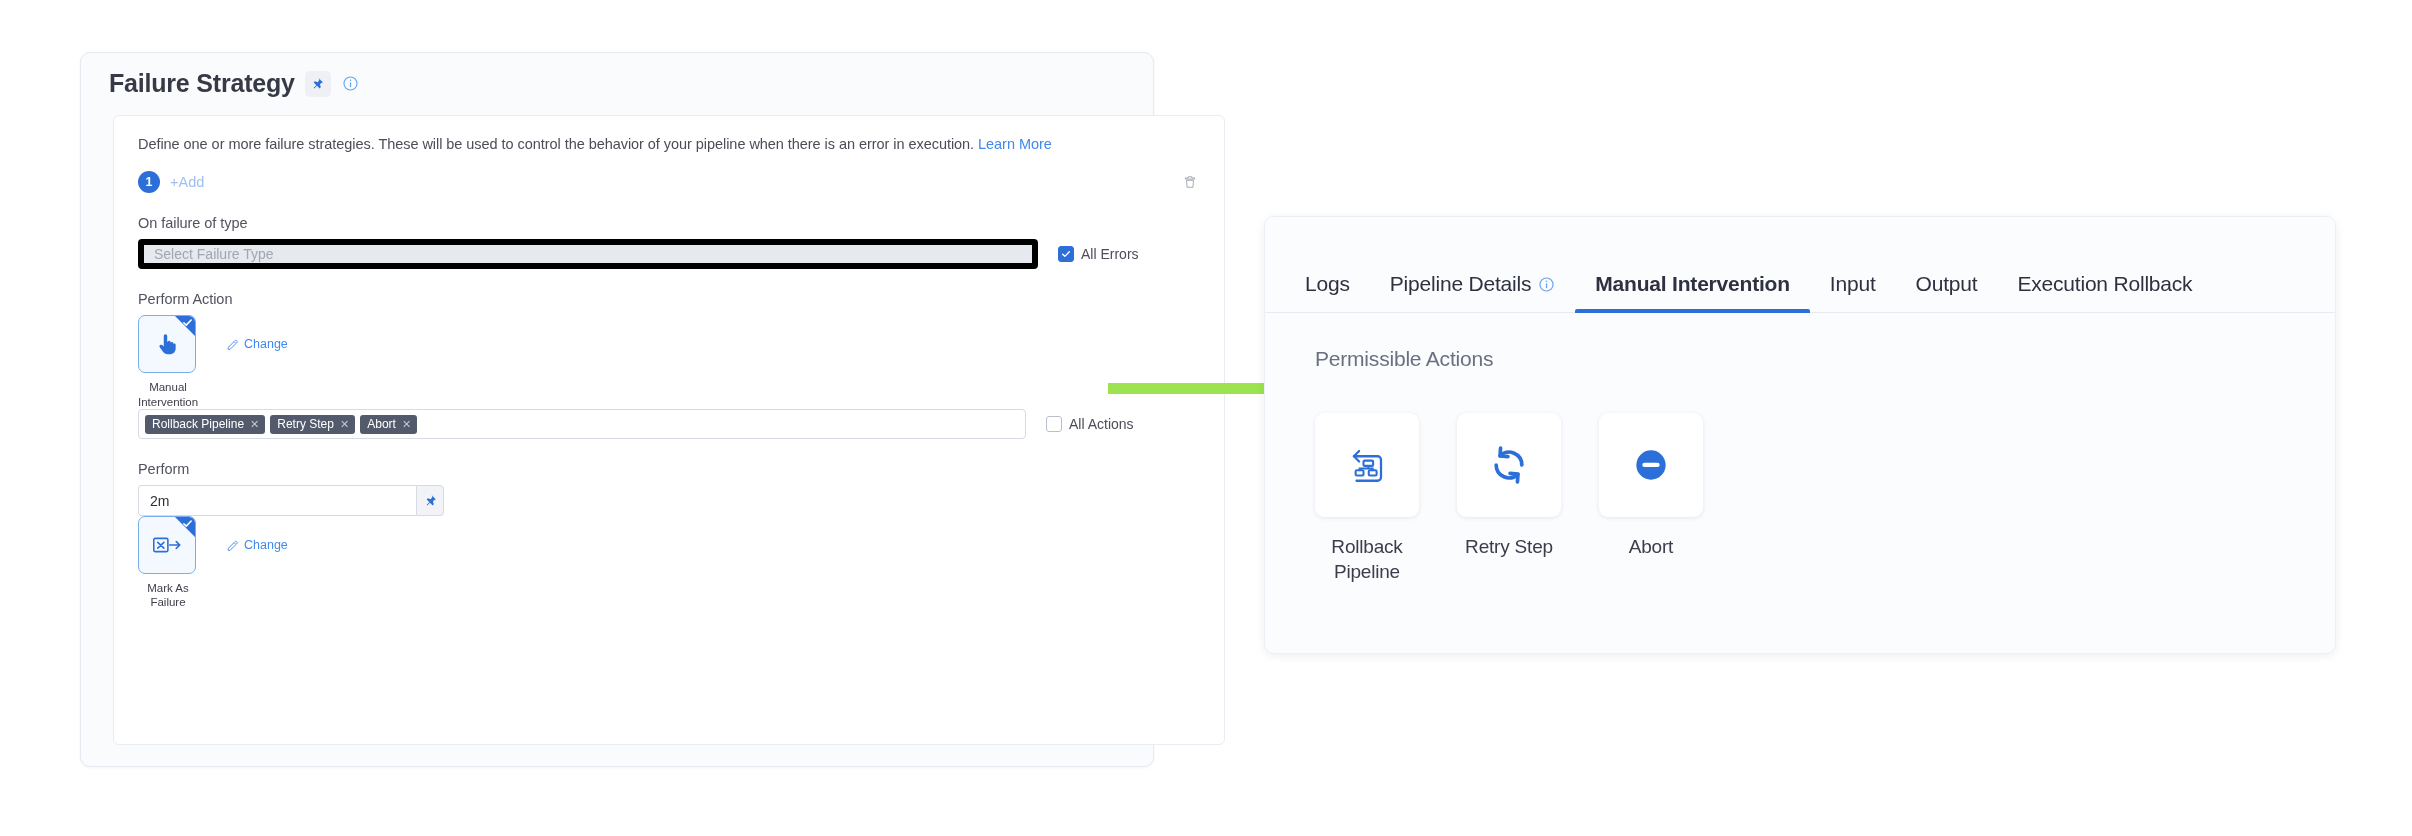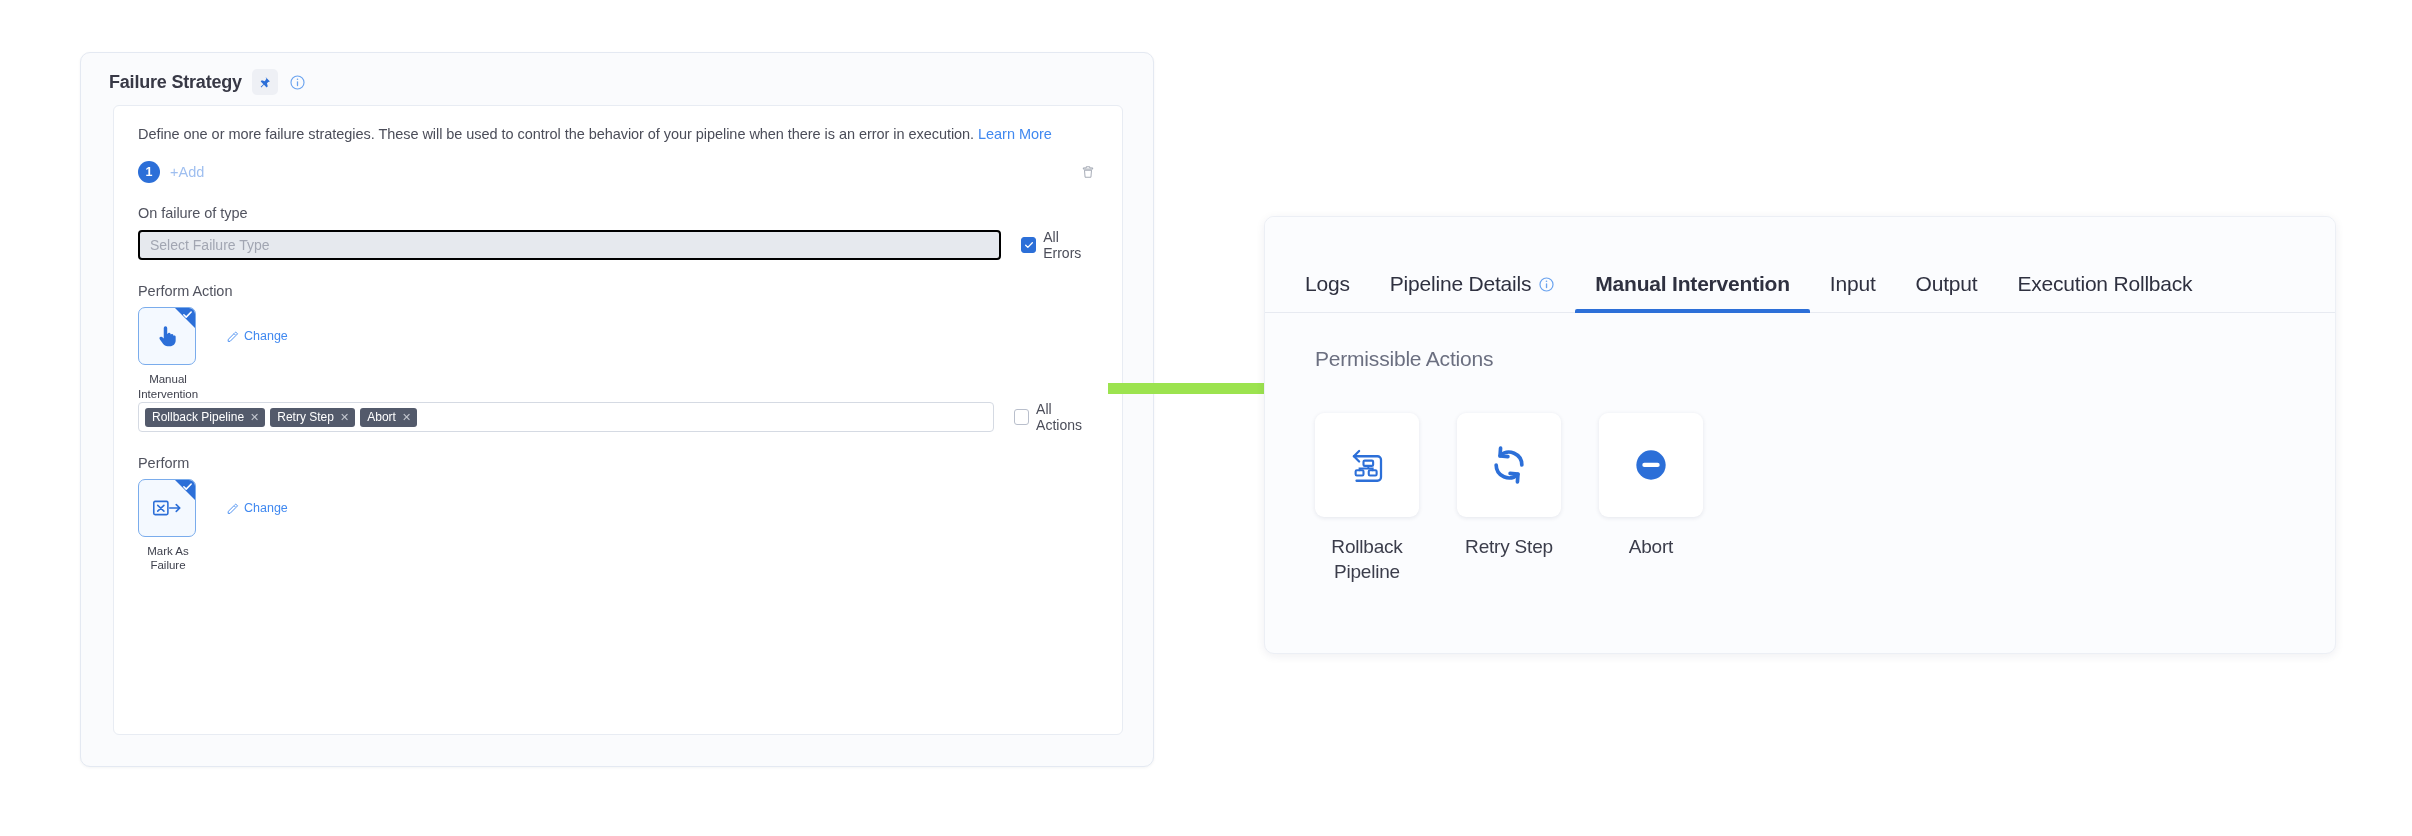--- a/index.html
+++ b/index.html
@@ -19,33 +19,33 @@
     background: #fafbfd;
     border: 1px solid #e4e9f2;
     border-radius: 10px;
     box-shadow: 0 1px 3px rgba(20,30,60,.05);
   }
   .fs-header {
     display: flex; align-items: center; gap: 10px;
     padding: 16px 0 12px 28px;
   }
   .fs-title {
-    font-size: 18px; font-weight: 700; color: #383946;
+    font-size: 25px; font-weight: 700; color: #383946;
     letter-spacing: -0.2px;
   }
   .pin-btn {
     width: 26px; height: 26px; border-radius: 5px;
     background: #eef0f5; display: flex; align-items: center; justify-content: center;
     cursor: pointer;
   }
   .info-ic { width: 20px; height: 20px; display:flex; align-items:center; justify-content:center; }
 
   .fs-body {
-    position: absolute; left: 32px; top: 52px;
-    width: 1010px; height: 630px;
+    position: absolute; left: 32px; top: 62px;
+    width: 1112px; height: 630px;
     background: #ffffff;
     border: 1px solid #e8ecf3;
     border-radius: 6px;
   }
   .fs-inner { padding: 18px 24px 0 24px; }
 
   .desc {
     font-size: 14.5px; color: #4b4d59; line-height: 1.4; margin: 0 0 0 0;
     letter-spacing: -0.05px;
   }
@@ -69,21 +69,21 @@
   }
 
   .field-label {
     font-size: 14.5px; color: #51535f; margin: 22px 0 8px 0;
     letter-spacing: -0.05px;
   }
 
   .row-with-check { display: flex; align-items: center; gap: 0; }
   .select-box {
     width: 900px; height: 30px;
-    background: #e6e9ee; border: 2px solid #000000; border-radius: 4px;
+    background: #e6e9ee; border: 6px solid #000000; border-radius: 4px;
     display: flex; align-items: center; padding: 0 10px;
     font-size: 14px; color: #a2a6b2;
   }
   .chk-wrap { display: flex; align-items: center; gap: 7px; margin-left: 20px; }
   .chk {
     width: 16px; height: 16px; border-radius: 3px;
     border: 1.5px solid #b9bfcc; background: #fff;
     display: flex; align-items: center; justify-content: center;
   }
   .chk.on { background: #2c6fd8; border-color: #2c6fd8; }
@@ -289,20 +289,28 @@
               <span class="x">✕</span>
             </div>
           </div>
           <div class="chk-wrap">
             <div class="chk"></div>
             <div class="chk-label">All Actions</div>
           </div>
         </div>
 
         <div class="field-label">Perform</div>
+        <div class="timeout-wrap">
+          <div class="timeout-input">2m</div>
+          <div class="timeout-pin">
+            <svg width="13" height="13" viewBox="0 0 24 24">
+              <path d="M14 2l8 8-3 1-2.5 2.5L18 19l-2 2-5-5-5 5-1-1 5-5-5-5 2-2 5.5 1.5L15.5 5 14 2z" fill="#2c6fd8"></path>
+            </svg>
+          </div>
+        </div>
 
         <div class="act-row">
           <div class="act-card-wrap">
             <div class="act-card">
               <svg width="30" height="24" viewBox="0 0 34 24">
                 <rect x="2" y="4.5" width="16" height="15" rx="1.5" fill="none" stroke="#2c6fd8" stroke-width="1.8"></rect>
                 <path d="M6.5 9l7 6.5M13.5 9l-7 6.5" stroke="#2c6fd8" stroke-width="1.8" stroke-linecap="round"></path>
                 <path d="M20 12h11M27.5 8.2L31.5 12l-4 3.8" fill="none" stroke="#2c6fd8" stroke-width="1.8" stroke-linecap="round" stroke-linejoin="round"></path>
               </svg>
               <div class="corner-tri"></div>

